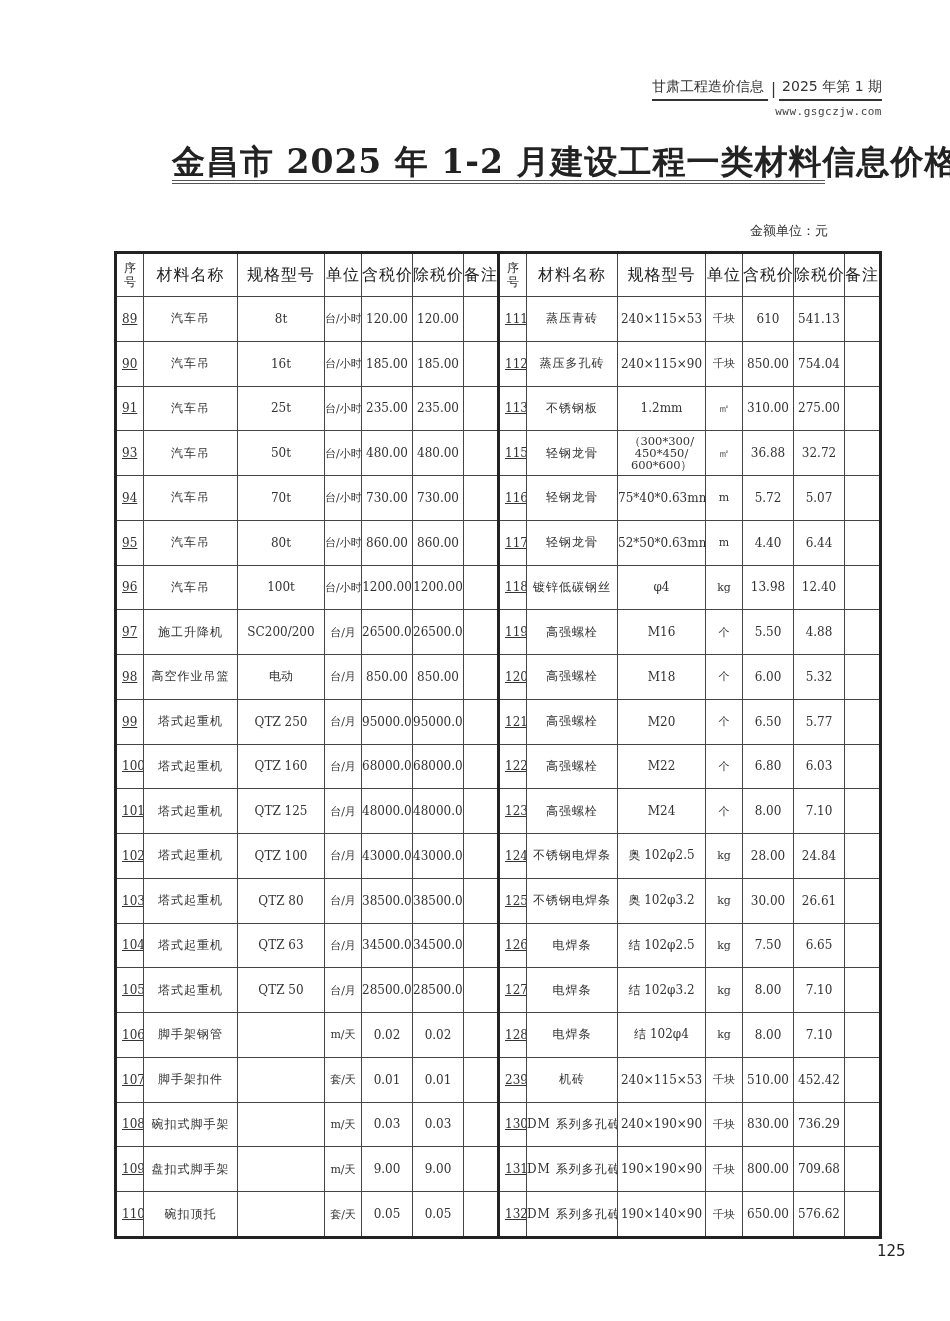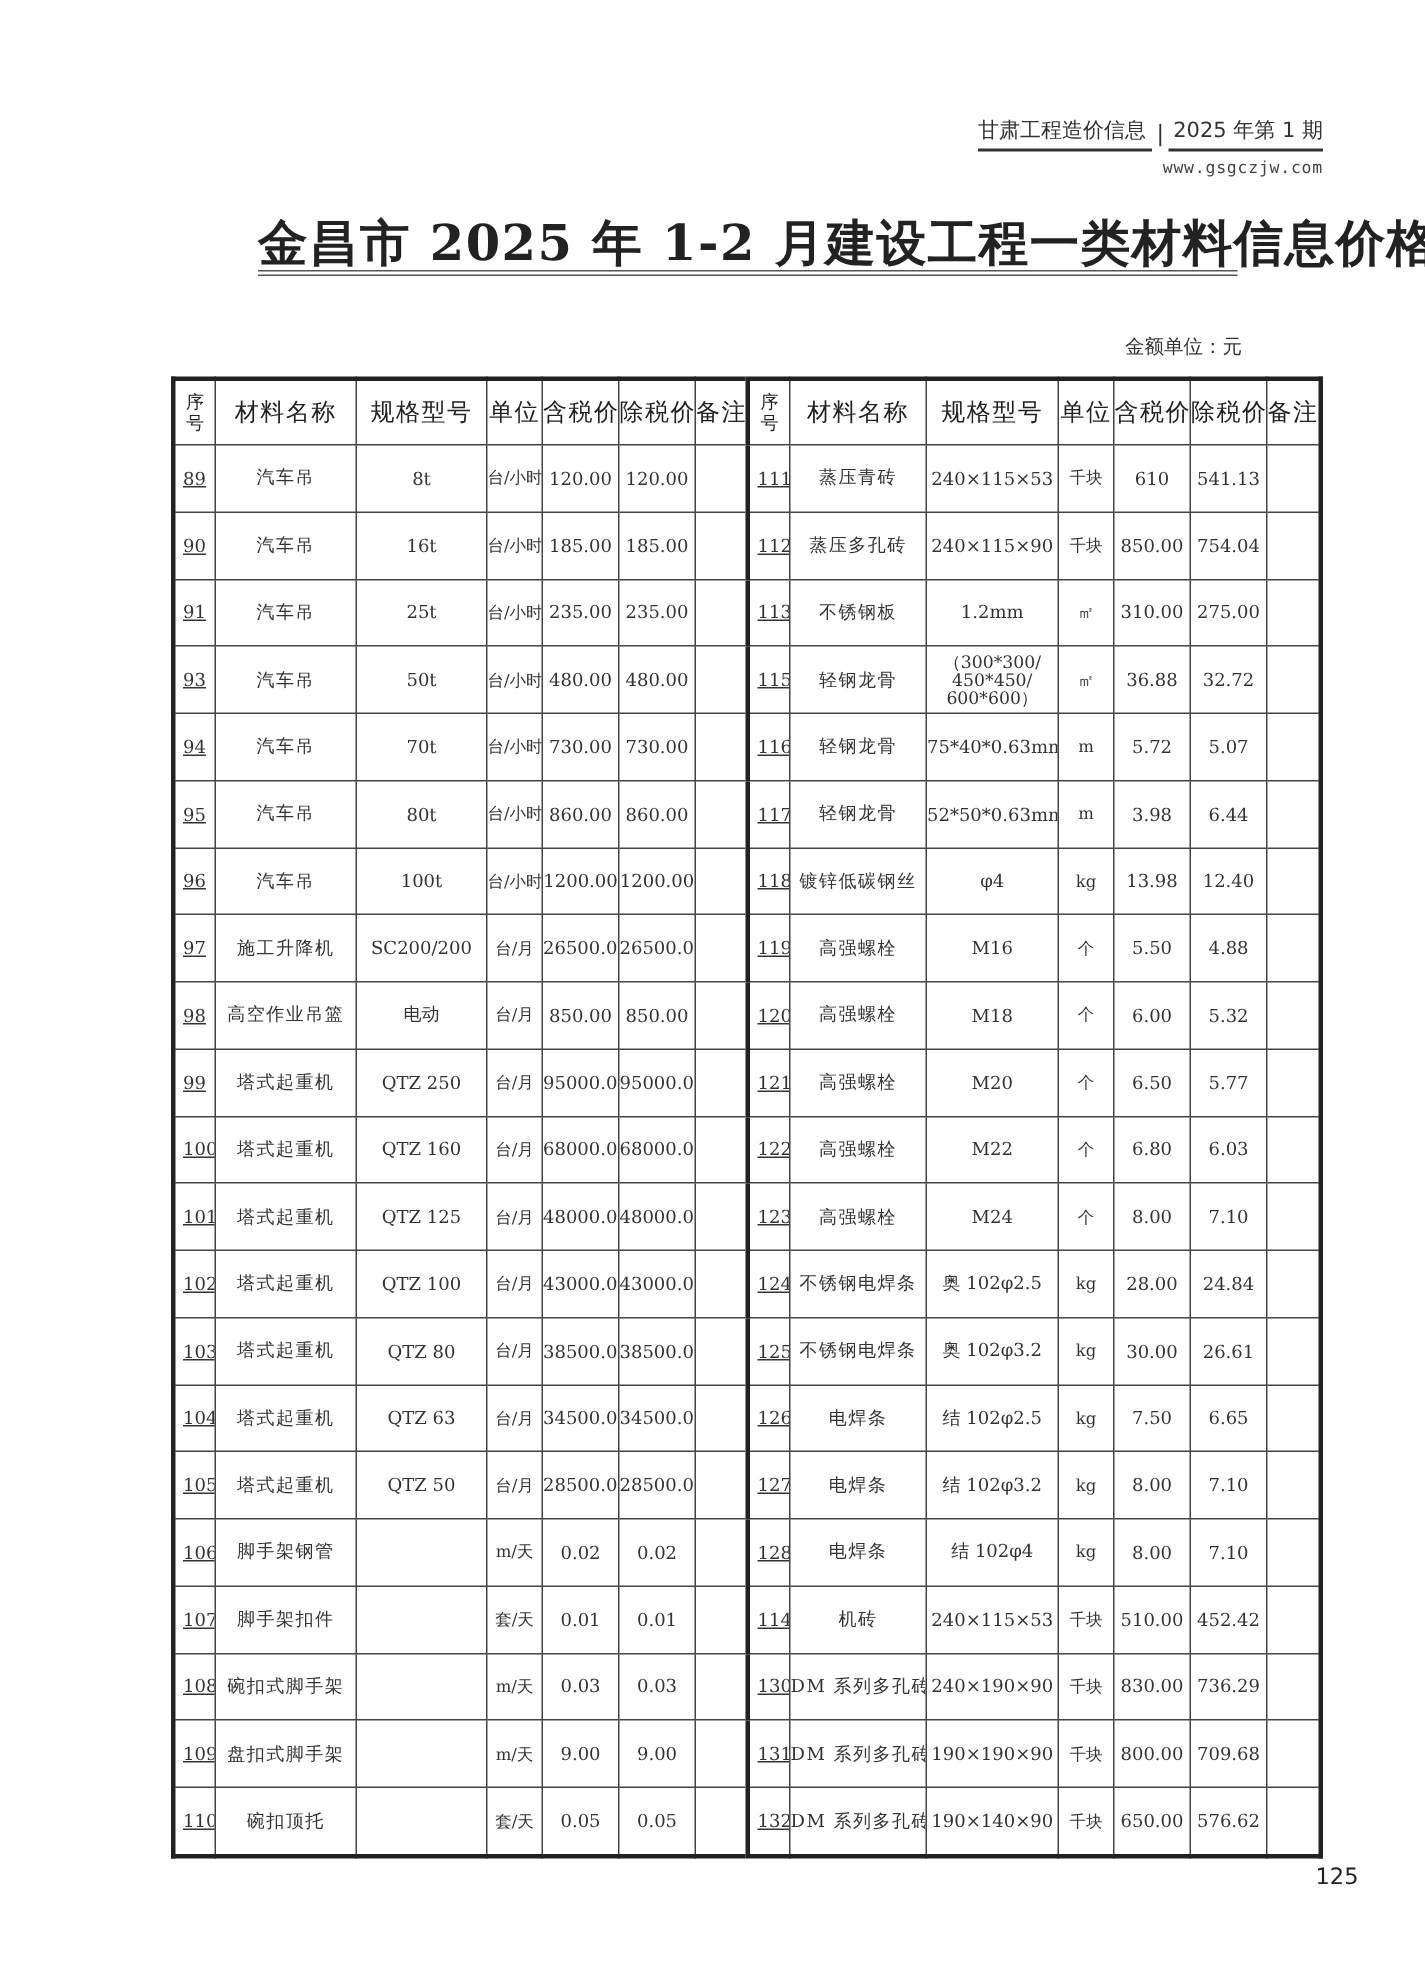--- a/index.html
+++ b/index.html
@@ -179,21 +179,21 @@
         <td class="name">汽车吊</td>
         <td class="spec">80t</td>
         <td class="unit">台/小时</td>
         <td>860.00</td>
         <td>860.00</td>
         <td></td>
         <td class="seq-cell divider">117</td>
         <td class="name">轻钢龙骨</td>
         <td class="spec">52*50*0.63mm</td>
         <td class="unit">m</td>
-        <td>3.98</td>
+        <td>4.40</td>
         <td>6.44</td>
         <td></td>
       </tr>
       <tr>
         <td class="seq-cell">96</td>
         <td class="name">汽车吊</td>
         <td class="spec">100t</td>
         <td class="unit">台/小时</td>
         <td>1200.00</td>
         <td>1200.00</td>
@@ -367,21 +367,21 @@
         <td></td>
       </tr>
       <tr>
         <td class="seq-cell">107</td>
         <td class="name">脚手架扣件</td>
         <td class="spec"></td>
         <td class="unit">套/天</td>
         <td>0.01</td>
         <td>0.01</td>
         <td></td>
-        <td class="seq-cell divider">114</td>
+        <td class="seq-cell divider">239</td>
         <td class="name">机砖</td>
         <td class="spec">240×115×53</td>
         <td class="unit">千块</td>
         <td>510.00</td>
         <td>452.42</td>
         <td></td>
       </tr>
       <tr>
         <td class="seq-cell">108</td>
         <td class="name">碗扣式脚手架</td>

